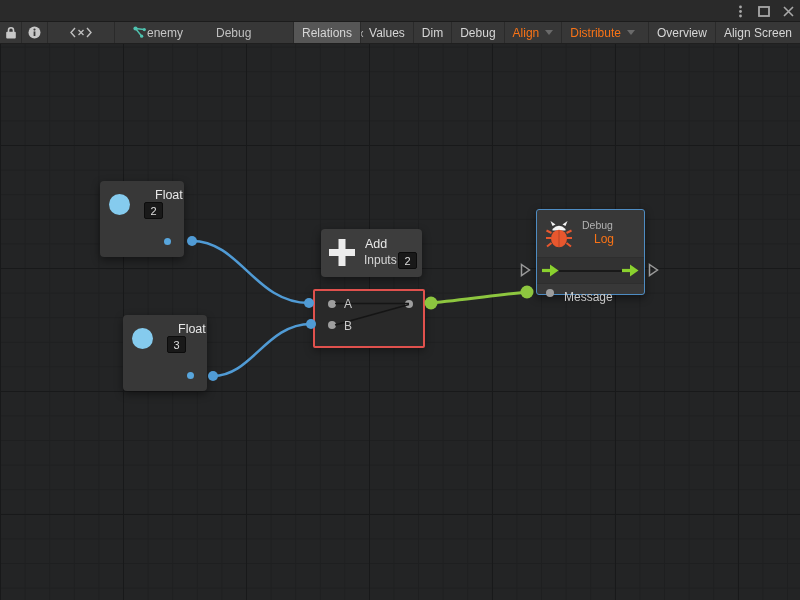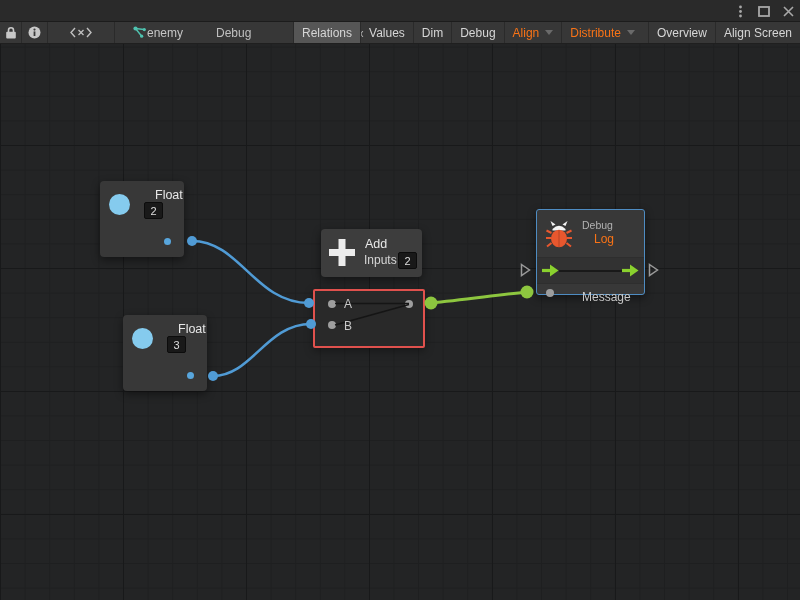--- a/index.html
+++ b/index.html
@@ -58,21 +58,21 @@
   .add-header { left:321px; top:185px; width:101px; height:48px; background:#3d3d3d; }
   .add-body { position:absolute; left:313px; top:245px; width:112px; height:59px; z-index:3; background:#292929; border:2px solid #e0514d; border-radius:2px; box-shadow:0 3px 8px rgba(0,0,0,.35); }
   .port-label { position:absolute; font-size:12px; color:#c9c9c9; z-index:2; }
   .rel-svg { position:absolute; left:0; top:0; z-index:1; }
   
   .debug-node { left:536px; top:165px; width:109px; height:86px; border:1px solid #4e8cc2; border-radius:3px; }
   .flow-band { position:absolute; left:0; top:47px; width:100%; height:27px; background:rgba(0,0,0,.10); border-top:1px solid #2e2e2e; border-bottom:1px solid #2e2e2e; }
   .flow-line { position:absolute; left:22px; top:60px; width:64px; height:2px; background:#191919; }
   .cat-label { position:absolute; left:45px; top:9px; font-size:10.5px; color:#b2b2b2; }
   .main-label { position:absolute; left:57px; top:22px; font-size:12px; color:#f97316; }
-  .msg-label { position:absolute; left:27px; top:80px; font-size:12px; color:#c9c9c9;margin-left:18px; }
+  .msg-label { position:absolute; left:27px; top:80px; font-size:12px; color:#c9c9c9; }
   .flow-tri { position:absolute; z-index:3; }
 </style>
 </head>
 <body>
 
 <div id="app">
 
   <div class="titlebar">
     <div class="win-controls">
       <span class="win-btn">

